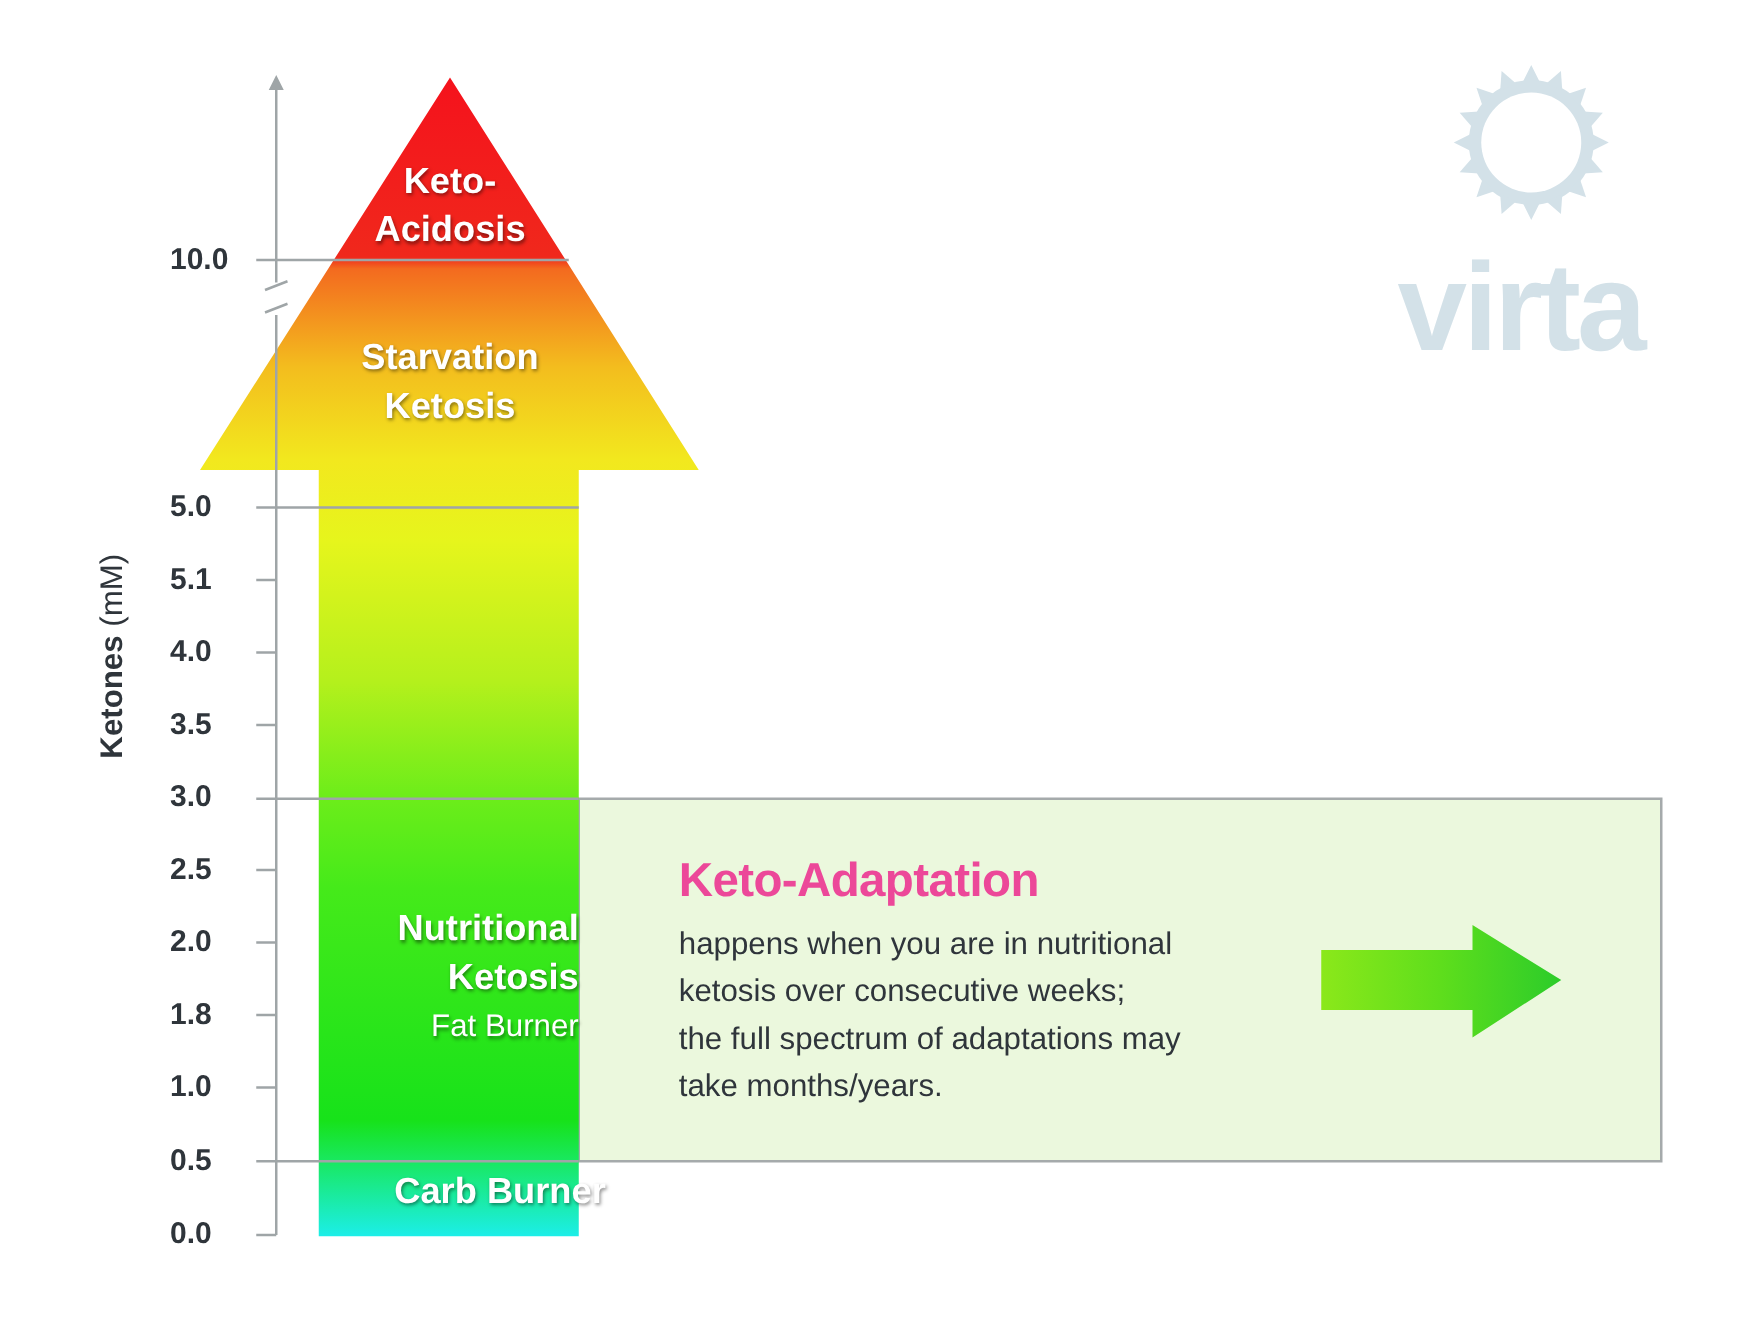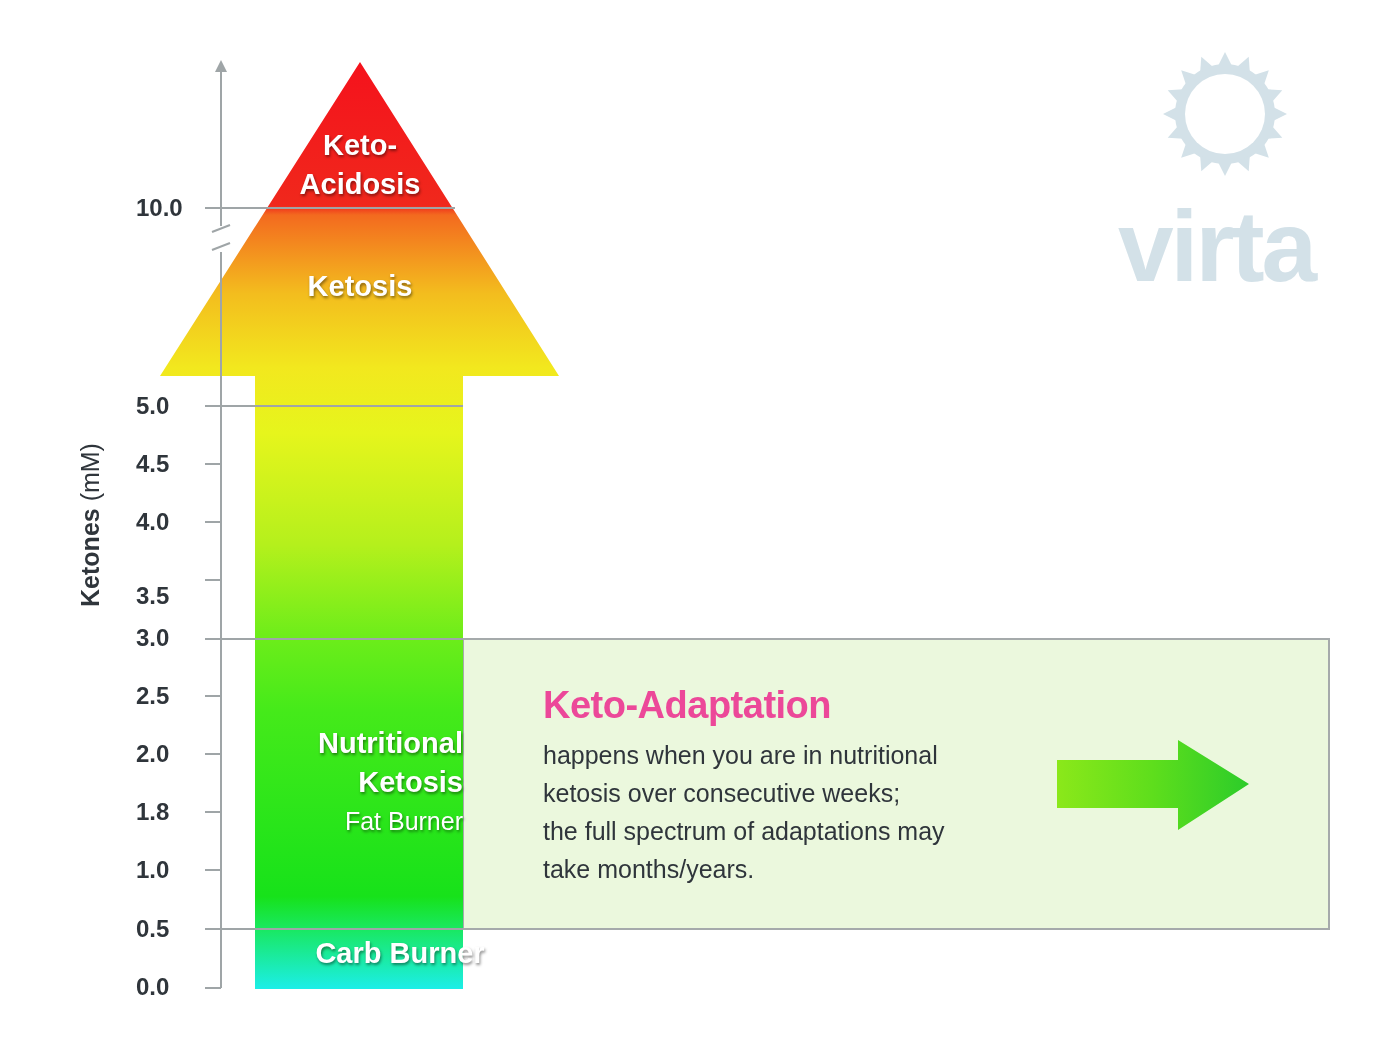--- a/index.html
+++ b/index.html
@@ -99,36 +99,37 @@
     </g>
   </g>
 </svg>
 
 <div class="logo-text">virta</div>
 
 <div class="ylabel"><span class="b">Ketones</span><span> (mM)</span></div>
 
 <div class="tick-label" style="top:198px">10.0</div>
 <div class="tick-label" style="top:396px">5.0</div>
-<div class="tick-label" style="top:454px">4.5</div>
+<div class="tick-label" style="top:454px">5.1</div>
 <div class="tick-label" style="top:512px">4.0</div>
-<div class="tick-label" style="top:586px">3.5</div>
+<div class="tick-label" style="top:570px">3.5</div>
 <div class="tick-label" style="top:628px">3.0</div>
 <div class="tick-label" style="top:686px">2.5</div>
 <div class="tick-label" style="top:744px">2.0</div>
 <div class="tick-label" style="top:802px">1.8</div>
 <div class="tick-label" style="top:860px">1.0</div>
 <div class="tick-label" style="top:919px">0.5</div>
 <div class="tick-label" style="top:977px">0.0</div>
 
 <div class="zone-label" style="left:260px; top:126px; width:200px;">
   <div>Keto-</div>
   <div>Acidosis</div>
 </div>
 <div class="zone-label" style="left:240px; top:267px; width:240px;">
+  <div>Starvation</div>
   <div>Ketosis</div>
 </div>
 <div class="zone-label" style="left:255px; top:724px; width:208px;text-align:right;">
   <div>Nutritional</div>
   <div>Ketosis</div>
   <div class="zone-sub">Fat Burner</div>
 </div>
 <div class="zone-label" style="left:255px; top:934px; width:240px;margin-left:25px;">
   <div>Carb Burner</div>
 </div>

